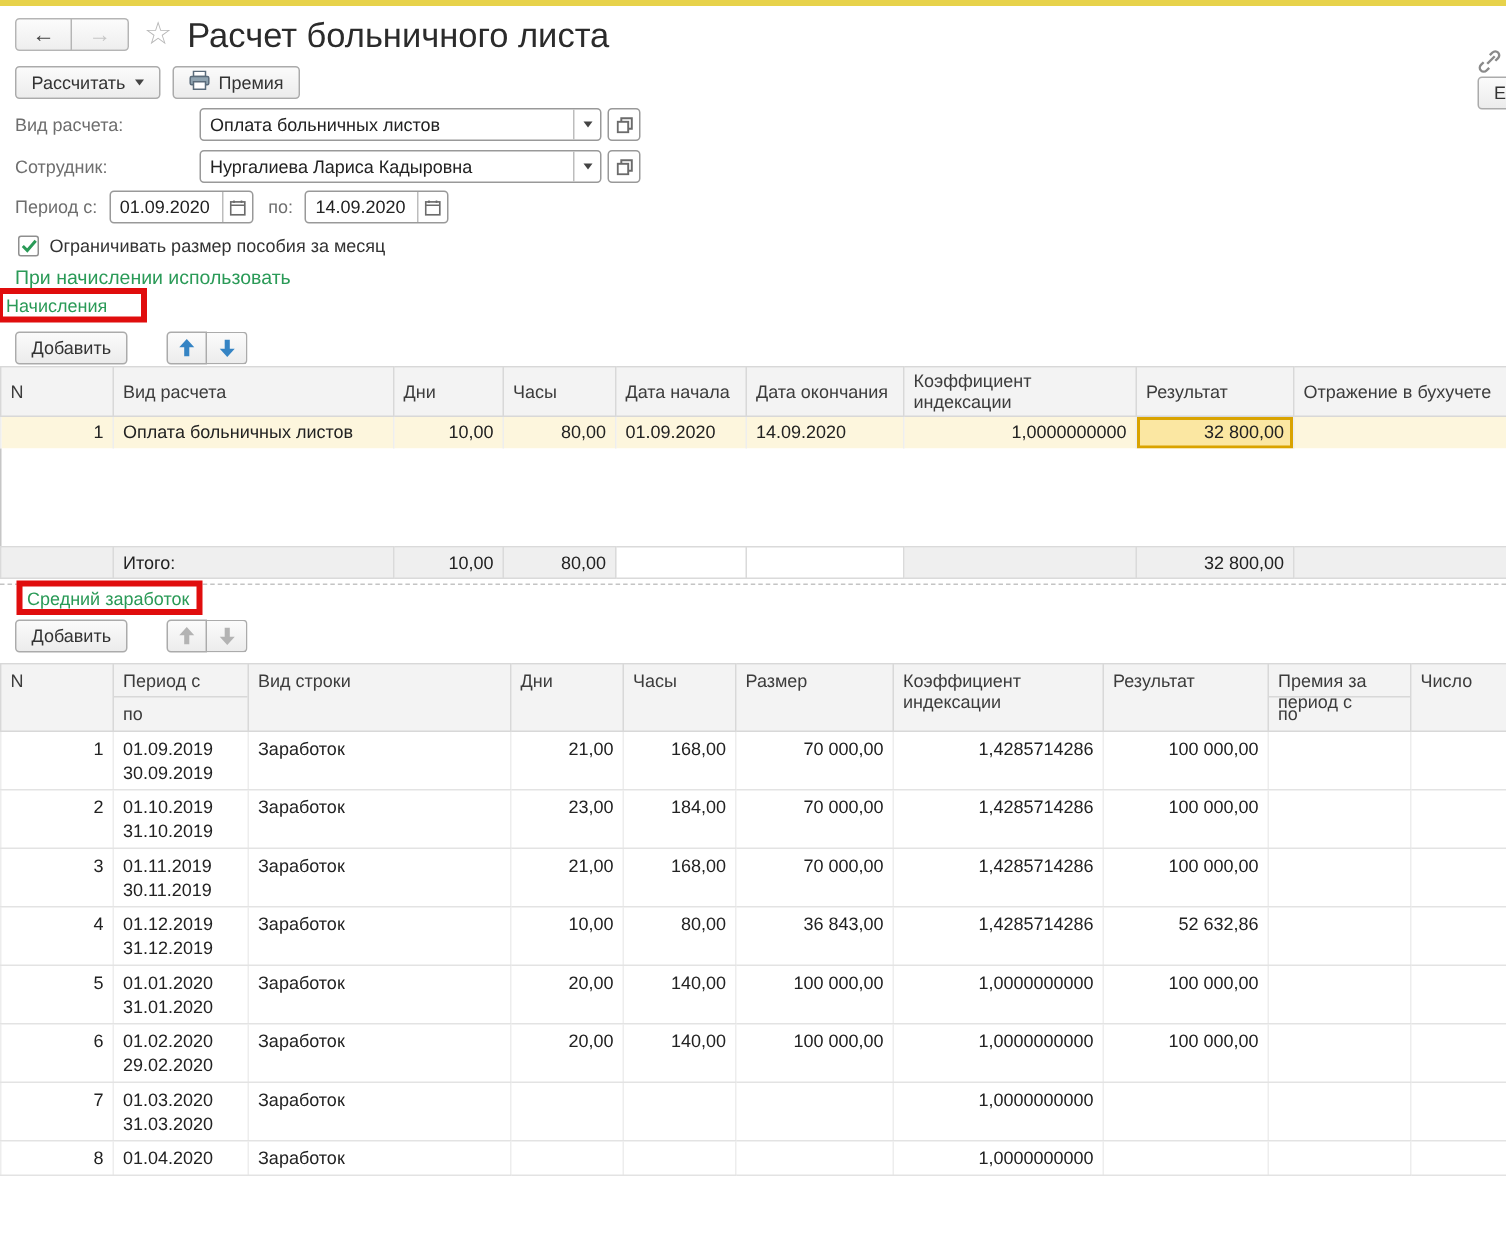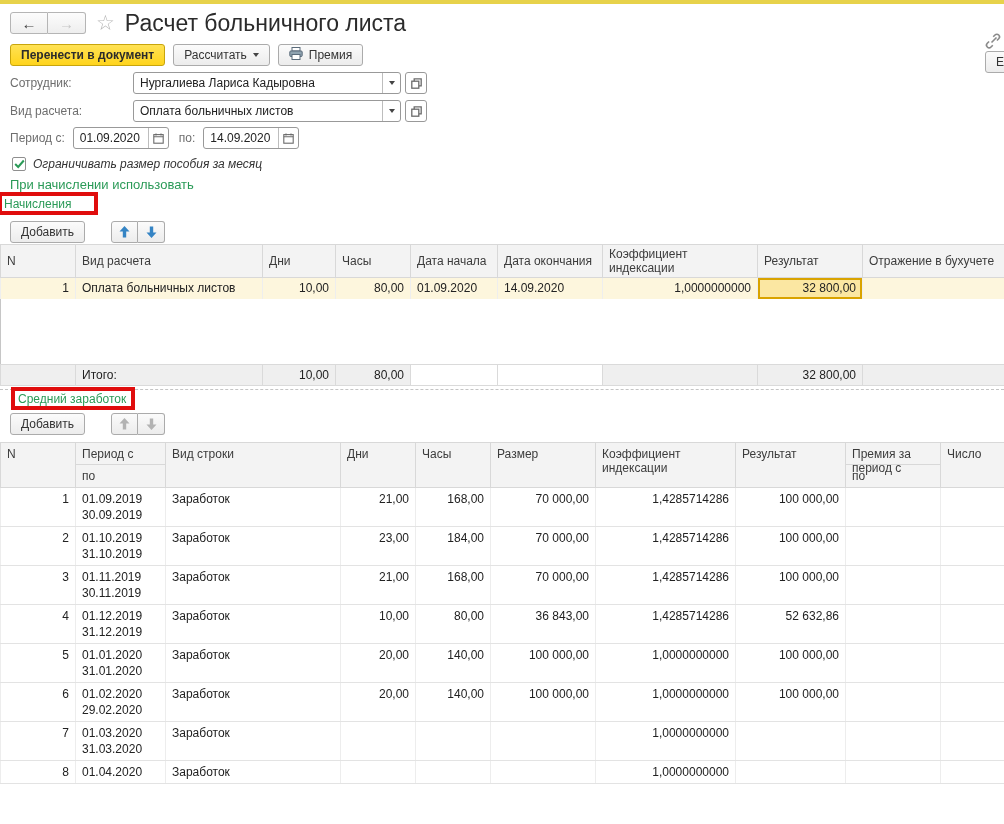--- a/index.html
+++ b/index.html
@@ -103,62 +103,59 @@
   </div>
   <span class="linkicon">
     <svg width="18" height="18" viewBox="0 0 18 18" fill="none" stroke="#8a8a8a" stroke-width="1.6">
       <path d="M7.5 10.5 L12.5 5.5"></path>
       <path d="M9.2 4.8 l1.8-1.8 a2.6 2.6 0 0 1 3.7 3.7 l-1.8 1.8"></path>
       <path d="M8.8 13.2 l-1.8 1.8 a2.6 2.6 0 0 1 -3.7-3.7 l1.8-1.8"></path>
     </svg>
   </span>
 
   <div class="cmdbar">
-    <div class="btn btn-primary">
-      <span>Перенести в документ</span>
-    </div>
     <div class="btn">
       <span>Рассчитать</span>
       <span class="caret"></span>
     </div>
     <div class="btn">
       <span>
         <svg width="14" height="13" viewBox="0 0 14 13">
           <rect x="3" y="0.5" width="8" height="3.5" fill="#fff" stroke="#5a6b7a"></rect>
           <rect x="0.8" y="4" width="12.4" height="5.5" rx="1" fill="#8fa3b0" stroke="#5a6b7a"></rect>
           <rect x="3" y="7.5" width="8" height="5" fill="#fff" stroke="#5a6b7a"></rect>
         </svg>
       </span>
       <span>Премия</span>
     </div>
   </div>
   <div class="btn more-btn">
     <span>Ещ</span>
   </div>
 
   <div class="frow" style="margin-top:6px;">
-    <span class="lbl lblw">Сотрудник:</span>
+    <span class="lbl lblw">Вид расчета:</span>
     <div class="combo" style="width:268px;">
-      <span class="val">Нургалиева Лариса Кадыровна</span>
+      <span class="val">Оплата больничных листов</span>
       <span class="dd">
           <span class="caret"></span>
         </span>
     </div>
     <span class="openbtn">
       <svg width="11" height="11" viewBox="0 0 11 11" fill="none" stroke="#6b6b6b" stroke-width="1.3">
         <rect x="0.8" y="3.2" width="7" height="7"></rect>
           <path d="M3.2 3.2 V0.8 H10.2 V7.8 H8"></path>
       </svg>
     </span>
   </div>
 
   <div class="frow" style="margin-top:6px;">
-    <span class="lbl lblw">Вид расчета:</span>
+    <span class="lbl lblw">Сотрудник:</span>
     <div class="combo" style="width:268px;">
-      <span class="val">Оплата больничных листов</span>
+      <span class="val">Нургалиева Лариса Кадыровна</span>
       <span class="dd">
           <span class="caret"></span>
         </span>
     </div>
     <span class="openbtn">
       <svg width="11" height="11" viewBox="0 0 11 11" fill="none" stroke="#6b6b6b" stroke-width="1.3">
         <rect x="0.8" y="3.2" width="7" height="7"></rect>
           <path d="M3.2 3.2 V0.8 H10.2 V7.8 H8"></path>
       </svg>
     </span>
@@ -180,21 +177,21 @@
       <span class="val">14.09.2020</span>
       <span class="dd" style="width:20px;">
         <svg width="11" height="11" viewBox="0 0 11 11" fill="none" stroke="#6b6b6b" stroke-width="1.1">
           <rect x="0.8" y="1.6" width="9.4" height="8.6"></rect>
             <path d="M0.8 3.8 H10.2 M3 0.6 V2.4 M8 0.6 V2.4"></path>
         </svg>
       </span>
     </div>
   </div>
 
-  <div class="frow" style="margin-top:8px; margin-left:12px; gap:7px;font-style:italic;">
+  <div class="frow" style="margin-top:8px; margin-left:12px; gap:7px;">
     <span class="chk">
       <svg width="11" height="10" viewBox="0 0 11 10" fill="none" stroke="#2a9a57" stroke-width="2">
         <path d="M1.2 5 L4.2 8 L9.8 1.5"></path>
       </svg>
     </span>
     <span>Ограничивать размер пособия за месяц</span>
   </div>
 
 
   <div class="heading-green green">При начислении использовать</div>

